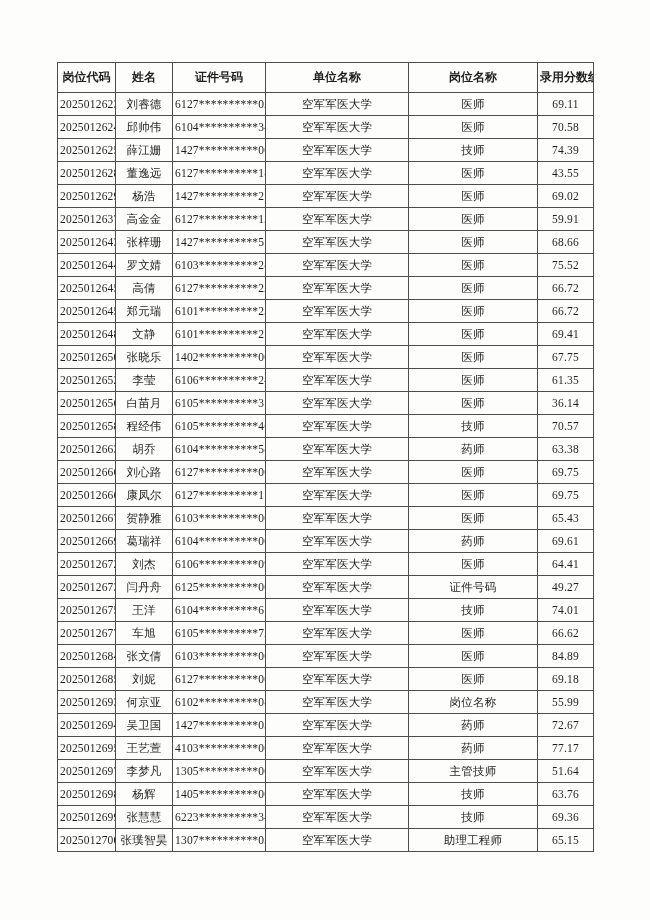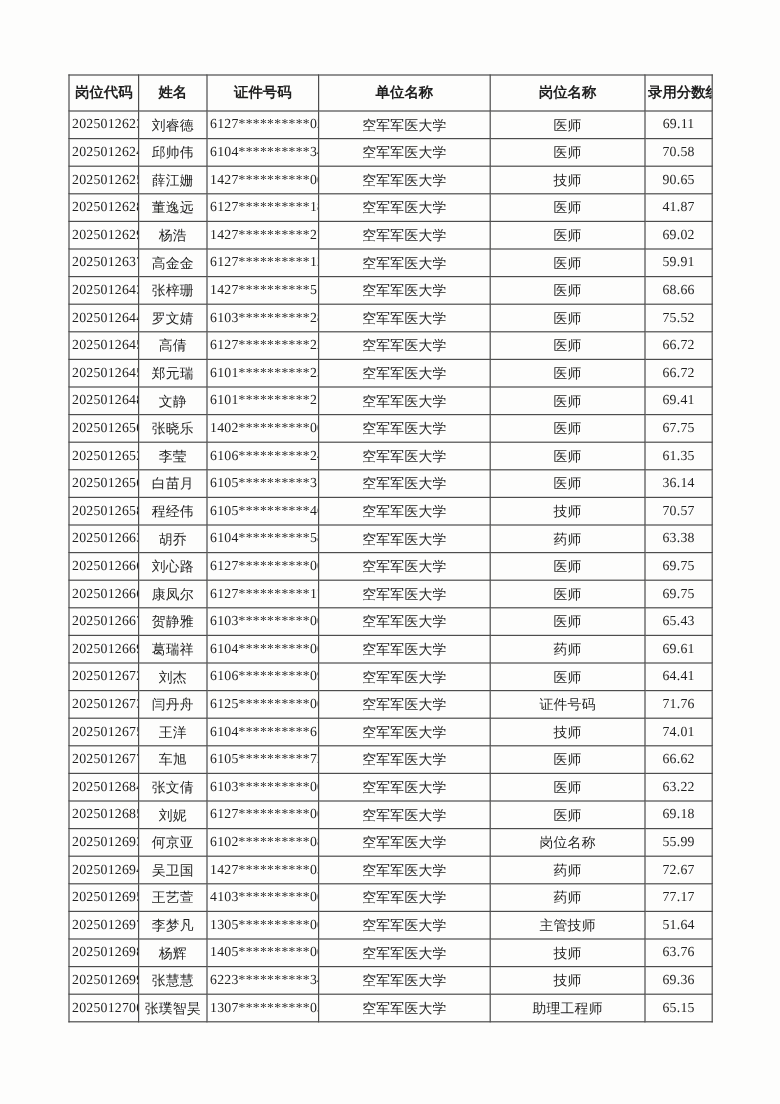--- a/index.html
+++ b/index.html
@@ -91,29 +91,29 @@
           <td>空军军医大学</td>
           <td>医师</td>
           <td>70.58</td>
         </tr>
         <tr>
           <td>2025012625</td>
           <td>薛江姗</td>
           <td>1427**********002X</td>
           <td>空军军医大学</td>
           <td>技师</td>
-          <td>90.65</td>
+          <td>74.39</td>
         </tr>
         <tr>
           <td>2025012628</td>
           <td>董逸远</td>
           <td>6127**********187X</td>
           <td>空军军医大学</td>
           <td>医师</td>
-          <td>41.87</td>
+          <td>43.55</td>
         </tr>
         <tr>
           <td>2025012629</td>
           <td>杨浩</td>
           <td>1427**********2738</td>
           <td>空军军医大学</td>
           <td>医师</td>
           <td>69.02</td>
         </tr>
         <tr>
@@ -243,21 +243,21 @@
           <td>空军军医大学</td>
           <td>医师</td>
           <td>64.41</td>
         </tr>
         <tr>
           <td>2025012673</td>
           <td>闫丹舟</td>
           <td>6125**********0090</td>
           <td>空军军医大学</td>
           <td>证件号码</td>
-          <td>71.76</td>
+          <td>49.27</td>
         </tr>
         <tr>
           <td>2025012675</td>
           <td>王洋</td>
           <td>6104**********6119</td>
           <td>空军军医大学</td>
           <td>技师</td>
           <td>74.01</td>
         </tr>
         <tr>
@@ -267,21 +267,21 @@
           <td>空军军医大学</td>
           <td>医师</td>
           <td>66.62</td>
         </tr>
         <tr>
           <td>2025012684</td>
           <td>张文倩</td>
           <td>6103**********002X</td>
           <td>空军军医大学</td>
           <td>医师</td>
-          <td>63.22</td>
+          <td>84.89</td>
         </tr>
         <tr>
           <td>2025012685</td>
           <td>刘妮</td>
           <td>6127**********0020</td>
           <td>空军军医大学</td>
           <td>医师</td>
           <td>69.18</td>
         </tr>
         <tr>

